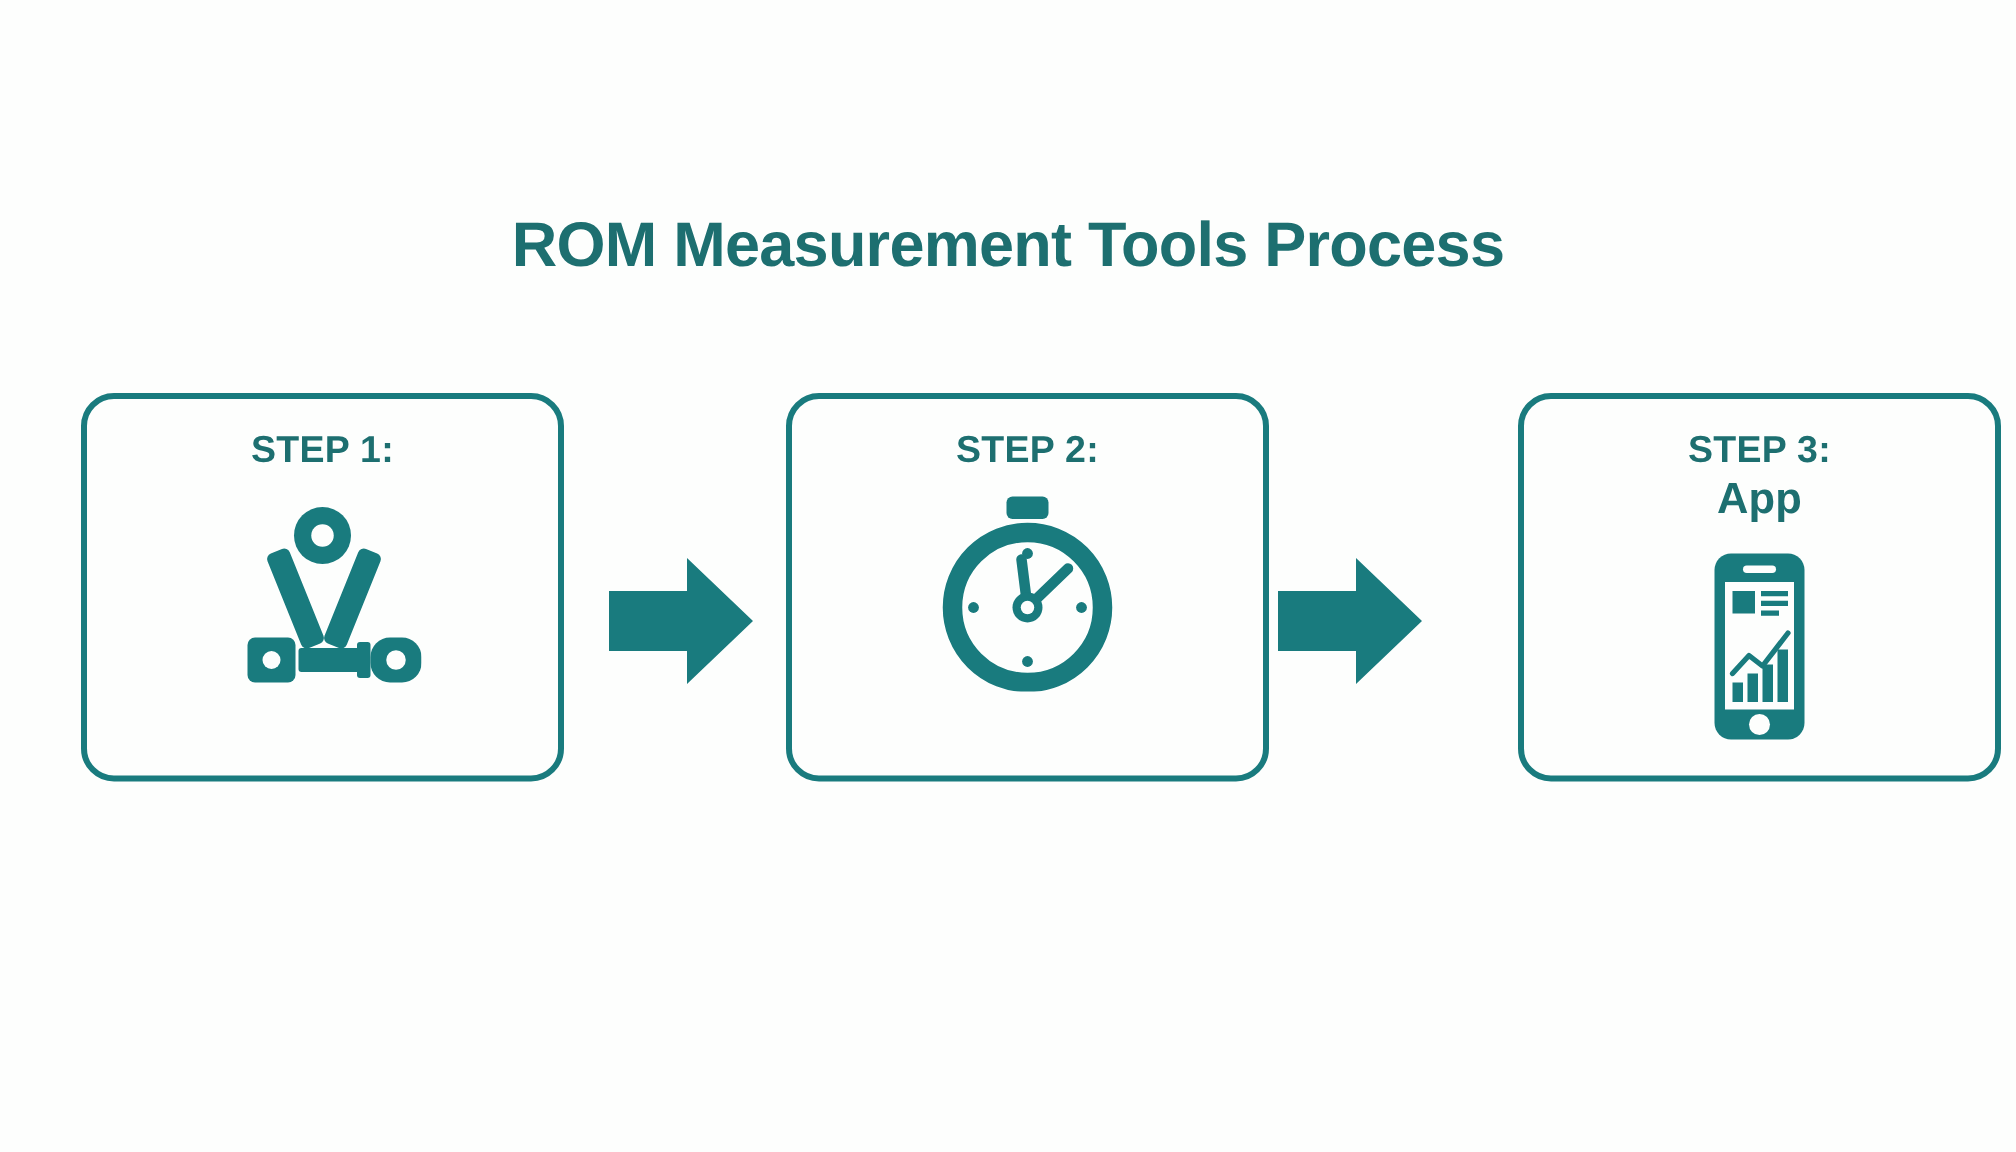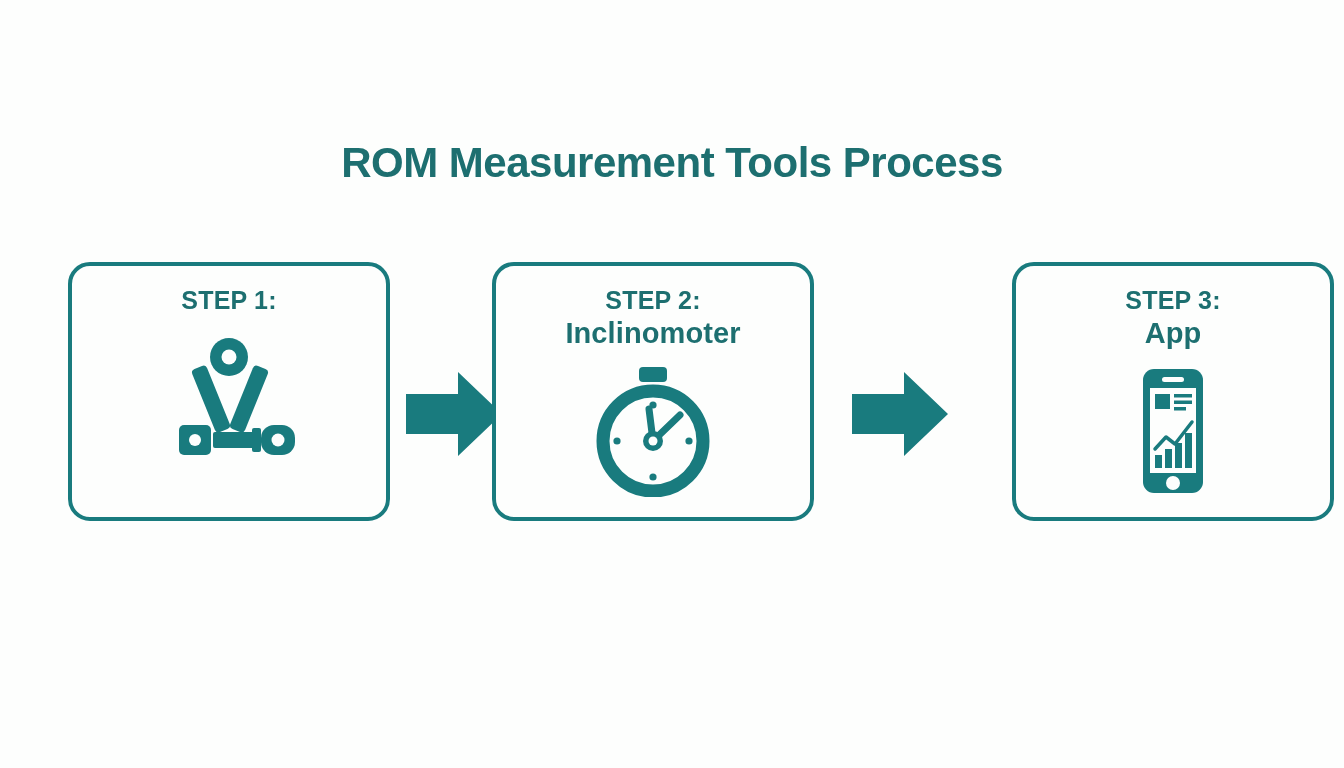--- a/index.html
+++ b/index.html
@@ -44,22 +44,22 @@
     width: 322px;
     height: 259px;
     box-sizing: border-box;
     border: 4px solid #197b7e;
     border-radius: 22px;
     background: #fdfefd;
     display: flex;
     flex-direction: column;
     align-items: center;
   }
-  .step-box.box1 { left: 68px; }
-  .step-box.box2 { left: 492px; }
+  .step-box.box1 { left: 54px; }
+  .step-box.box2 { left: 524px; }
   .step-box.box3 { left: 1012px; }
 
   .step-number {
     margin-top: 21px;
     font-size: 25px;
     font-weight: bold;
     color: #1d6f70;
     letter-spacing: 0.2px;
     line-height: 1.05;
   }
@@ -129,21 +129,20 @@
   </div>
 
   <div class="flow-arrow arrow1">
     <svg width="96" height="100" viewBox="0 0 96 100" aria-hidden="true">
       <polygon points="0,30 52,30 52,8 96,50 52,92 52,70 0,70" fill="#197b7e"></polygon>
     </svg>
   </div>
 
   <div class="step-box box2">
     <div class="step-number">STEP 2:</div>
-    <div class="step-label">Inclinomoter</div>
     <div class="step-icon">
       <svg width="132" height="132" viewBox="0 0 132 132" aria-hidden="true">
         <g fill="#197b7e">
 
           <rect x="52" y="2" width="28" height="15" rx="4"></rect>
 
           <circle cx="66" cy="76" r="50" fill="none" stroke="#197b7e" stroke-width="13"></circle>
 
           <circle cx="66" cy="40" r="3.6"></circle>
           <circle cx="102" cy="76" r="3.6"></circle>

